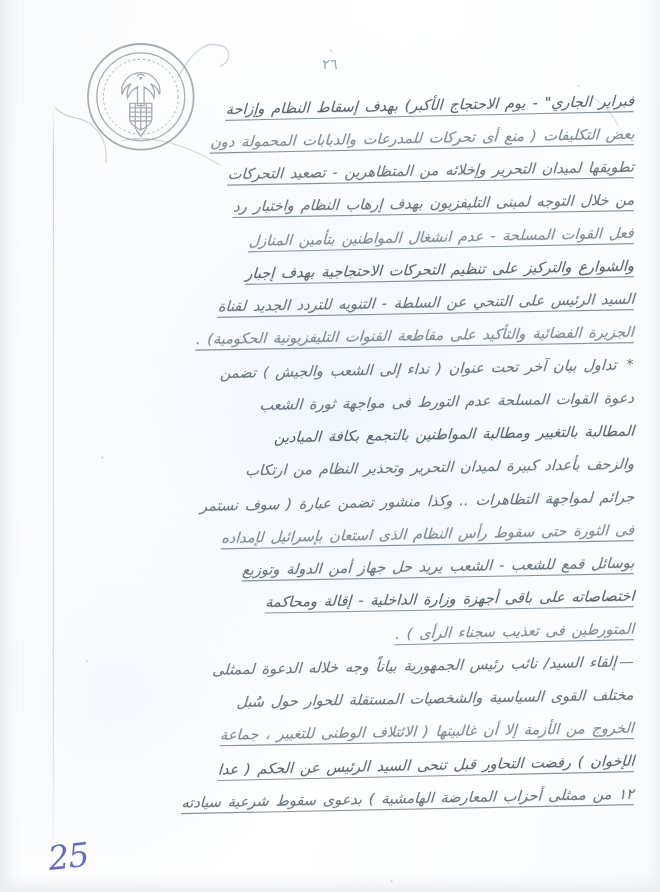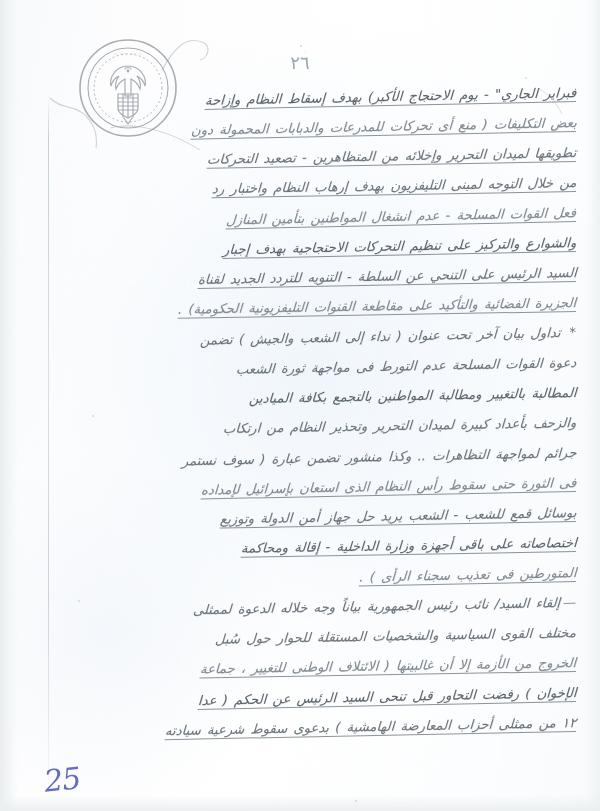--- a/index.html
+++ b/index.html
@@ -66,21 +66,21 @@
   }
 
   
   .page-number {
     position: absolute;
     top: 52px;
     left: 0;
     width: 600px;
     text-align: center;
     font-family: "DejaVu Sans", sans-serif;
-    font-size: 18px;
+    font-size: 13px;
     color: #9aa6b2;
     letter-spacing: 1px;
   }
 
   
   .stamp {
     position: absolute;
     left: 76px;
     top: 36px;
     width: 104px;

